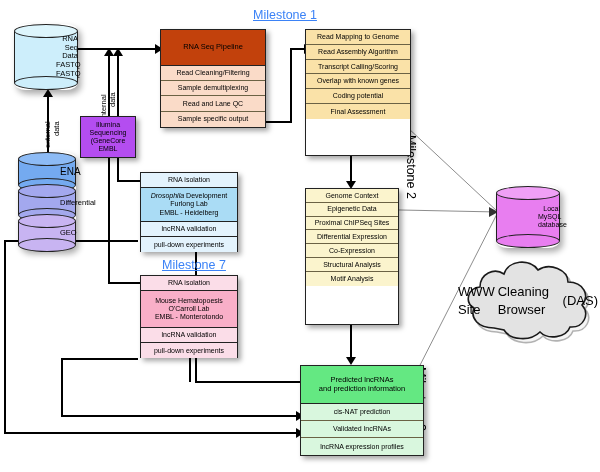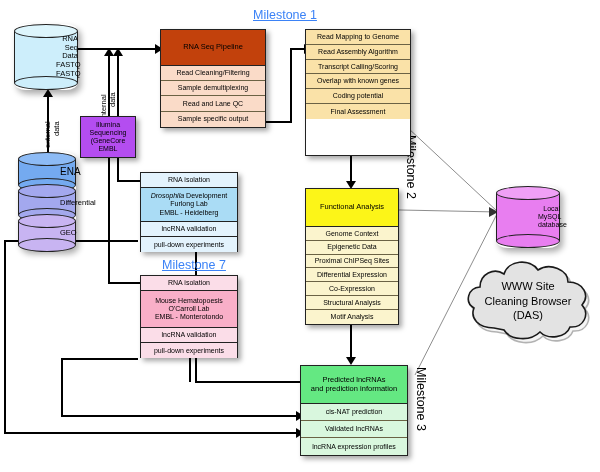--- a/index.html
+++ b/index.html
@@ -204,23 +204,20 @@
       </div>
     <div class="row" style="height:14.8px;background:#fae2a8;font-size:7px;">
       <span>Coding potential</span>
       </div>
     <div class="row" style="height:14.8px;background:#fae2a8;font-size:7px;">
       <span>Final Assessment</span>
       </div>
   </div>
 
   <div class="stack" style="left:305px;top:188px;width:94px;height:137px;">
-    <div class="hdr" style="height:38px;background:#fcf518;font-size:7.5px;">
-      <span>Functional Analysis</span>
-    </div>
     <div class="row" style="height:13.8px;background:#fbf4cd;font-size:7px;">
       <span>Genome Context</span>
       </div>
     <div class="row" style="height:13.8px;background:#fbf4cd;font-size:7px;">
       <span>Epigenetic Data</span>
       </div>
     <div class="row" style="height:13.8px;background:#fbf4cd;font-size:7px;">
       <span>Proximal ChIPSeq Sites</span>
       </div>
     <div class="row" style="height:13.8px;background:#fbf4cd;font-size:7px;">
@@ -264,21 +261,21 @@
       <div>EMBL - Monterotondo</div>
     </div>
     <div class="row" style="height:15px;background:#fbdde8;font-size:7px;border-bottom:1.4px solid #222;">
       <span>lncRNA validation</span>
       </div>
     <div class="row" style="height:15px;background:#fbdde8;font-size:7px;">
       <span>pull-down experiments</span>
       </div>
   </div>
 
-  <div class="stack" style="left:300px;top:365px;width:108px;height:91px;">
+  <div class="stack" style="left:300px;top:365px;width:124px;height:91px;">
     <div class="hdr" style="height:38px;background:#64e882;font-size:7.5px;flex-direction:column;">
       <div>Predicted lncRNAs</div>
       <div>and prediction information</div>
     </div>
     <div class="row" style="height:17px;background:#d9f7de;font-size:7px;">
       <span>cis-NAT prediction</span>
       </div>
     <div class="row" style="height:17px;background:#d9f7de;font-size:7px;">
       <span>Validated lncRNAs</span>
       </div>
@@ -308,21 +305,21 @@
                  C132 64 126 78 112 77 C108 88 90 90 82 82
                  C72 92 52 90 46 80 Z" fill="#e3e3e3" stroke="#1a1a1a" stroke-width="1.6" transform="translate(3,4)" opacity="0.33"></path>
         <path d="M36 78 C20 78 12 68 16 58 C6 52 10 38 22 37
                  C22 24 36 17 46 24 C50 10 72 8 80 20
                  C92 12 110 20 110 32 C126 32 132 46 124 55
                  C132 64 126 78 112 77 C108 88 90 90 82 82
                  C72 92 52 90 46 80 Z" fill="#e3e3e3" stroke="#1a1a1a" stroke-width="1.6"></path>
       </g>
     </svg>
     <div style="position:absolute;left:0;top:0;width:140px;height:100px;
-                display:flex;flex-direction:column;align-items:center;
-                justify-content:center;font-size:11px;line-height:1.35;padding-top:2px;box-sizing:border-box;">
+                display:flex;flex-direction:row;align-items:center;
+                justify-content:center;font-size:13px;line-height:1.35;padding-top:2px;box-sizing:border-box;">
       <div>WWW Site</div>
       <div>Cleaning Browser</div>
       <div>(DAS)</div>
     </div>
   </div>
 
 </div>
 
 </body></html>

